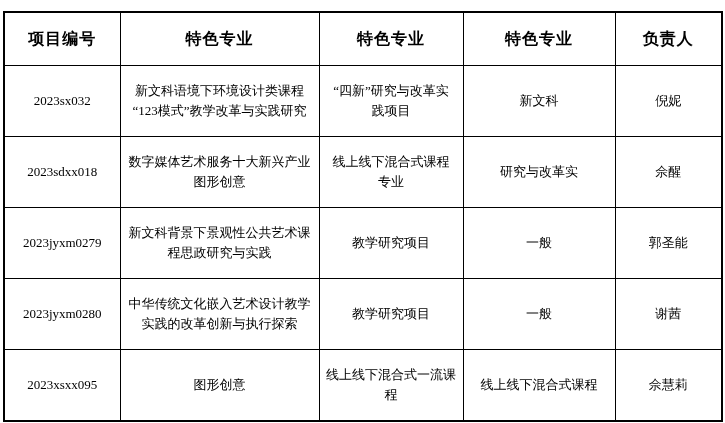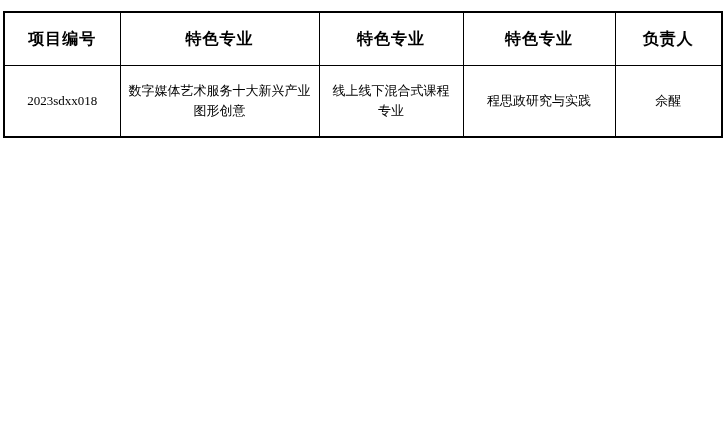--- a/index.html
+++ b/index.html
@@ -63,23 +63,56 @@
       <tr>
         <th>项目编号</th>
         <th>特色专业</th>
         <th>特色专业</th>
         <th>特色专业</th>
         <th>负责人</th>
       </tr>
     </thead>
     <tbody>
       <tr>
+        <td>2023sx032</td>
+        <td>新文科语境下环境设计类课程
+“123模式”教学改革与实践研究</td>
+        <td>“四新”研究与改革实
+践项目</td>
+        <td>新文科</td>
+        <td>倪妮</td>
+      </tr>
+      <tr>
         <td>2023sdxx018</td>
         <td>数字媒体艺术服务十大新兴产业
 图形创意</td>
         <td>线上线下混合式课程
 专业</td>
-        <td>程思政研究与实践</td>
+        <td>研究与改革实</td>
         <td>佘醒</td>
+      </tr>
+      <tr>
+        <td>2023jyxm0279</td>
+        <td>新文科背景下景观性公共艺术课
+程思政研究与实践</td>
+        <td>教学研究项目</td>
+        <td>一般</td>
+        <td>郭圣能</td>
+      </tr>
+      <tr>
+        <td>2023jyxm0280</td>
+        <td>中华传统文化嵌入艺术设计教学
+实践的改革创新与执行探索</td>
+        <td>教学研究项目</td>
+        <td>一般</td>
+        <td>谢茜</td>
+      </tr>
+      <tr>
+        <td>2023xsxx095</td>
+        <td>图形创意</td>
+        <td>线上线下混合式一流课
+程</td>
+        <td>线上线下混合式课程</td>
+        <td>佘慧莉</td>
       </tr>
     </tbody>
   </table>
 </div>
 
 </body></html>

